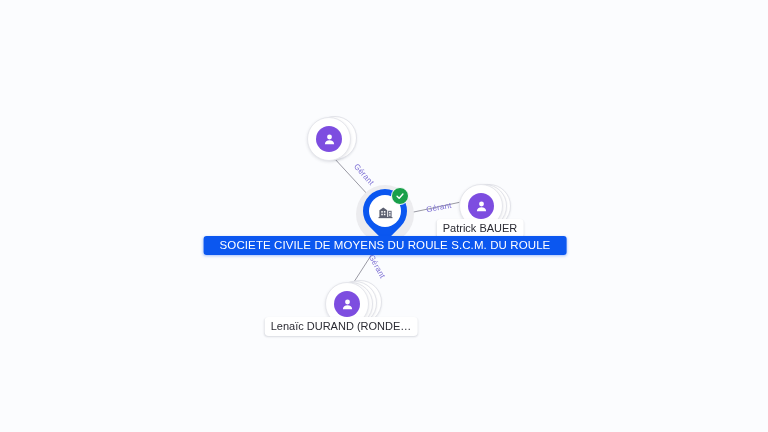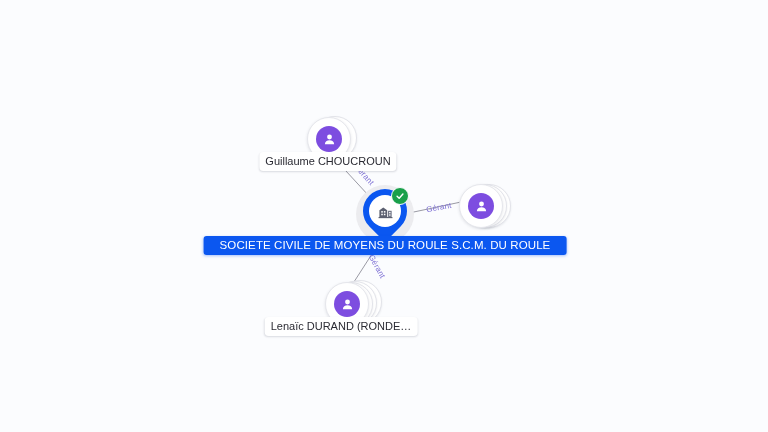--- a/index.html
+++ b/index.html
@@ -201,36 +201,36 @@
       <div class="person-circle">
         <div class="person-avatar">
           <svg width="15" height="15" viewBox="0 0 24 24" fill="#ffffff">
             <circle cx="12" cy="8" r="3.9"></circle>
             <path d="M4.6 19.5c0-4.1 3.3-6.4 7.4-6.4s7.4 2.3 7.4 6.4z"></path>
           </svg>
         </div>
       </div>
     </div>
   </div>
-  <div class="node-label" style="left:328px; top:152px;">Guillaume CHOUCROUN</div>
 
   <div class="node" style="left:480px; top:205px;">
     <div class="person-stack">
       <div class="stack-ghost" style="left:8px; top:0px;"></div>
       <div class="stack-ghost" style="left:4px; top:0px;"></div>
       <div class="person-circle">
         <div class="person-avatar">
           <svg width="15" height="15" viewBox="0 0 24 24" fill="#ffffff">
             <circle cx="12" cy="8" r="3.9"></circle>
             <path d="M4.6 19.5c0-4.1 3.3-6.4 7.4-6.4s7.4 2.3 7.4 6.4z"></path>
           </svg>
         </div>
       </div>
     </div>
   </div>
+  <div class="node-label" style="left:480px; top:219px;">Patrick BAUER</div>
 
   <div class="node" style="left:346px; top:303px;">
     <div class="person-stack">
       <div class="stack-ghost" style="left:13px; top:-2px;"></div>
       <div class="stack-ghost" style="left:8px; top:-1px;"></div>
       <div class="stack-ghost" style="left:4px; top:0px;"></div>
       <div class="person-circle">
         <div class="person-avatar">
           <svg width="15" height="15" viewBox="0 0 24 24" fill="#ffffff">
             <circle cx="12" cy="8" r="3.9"></circle>

